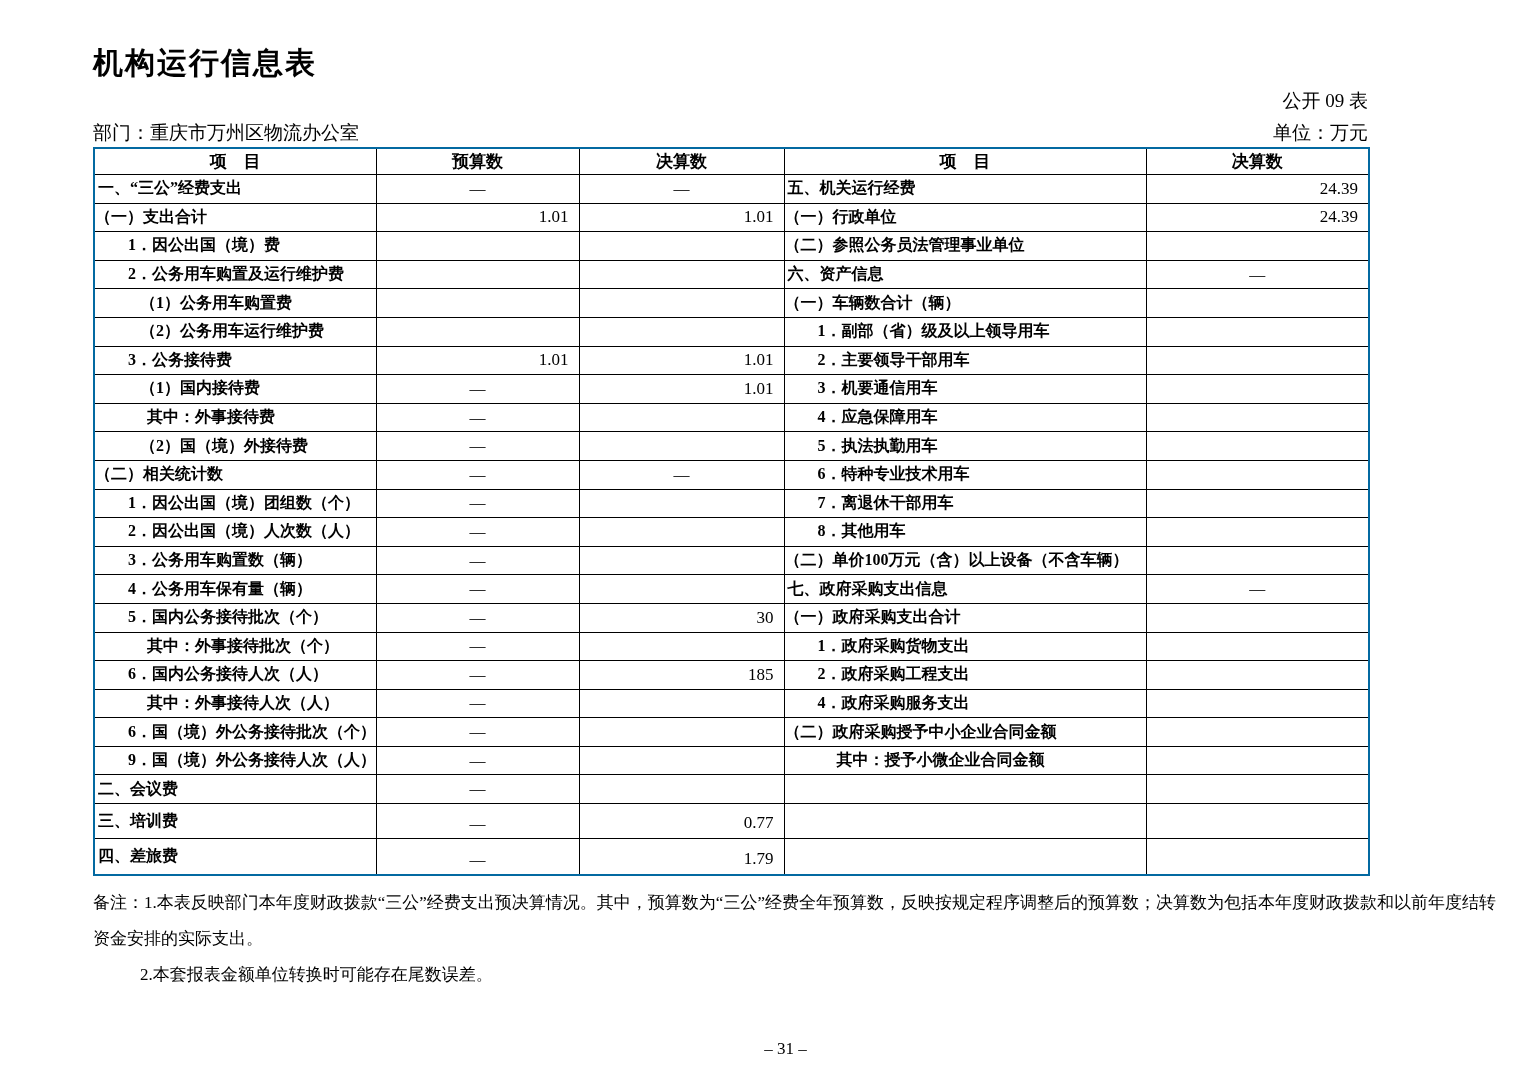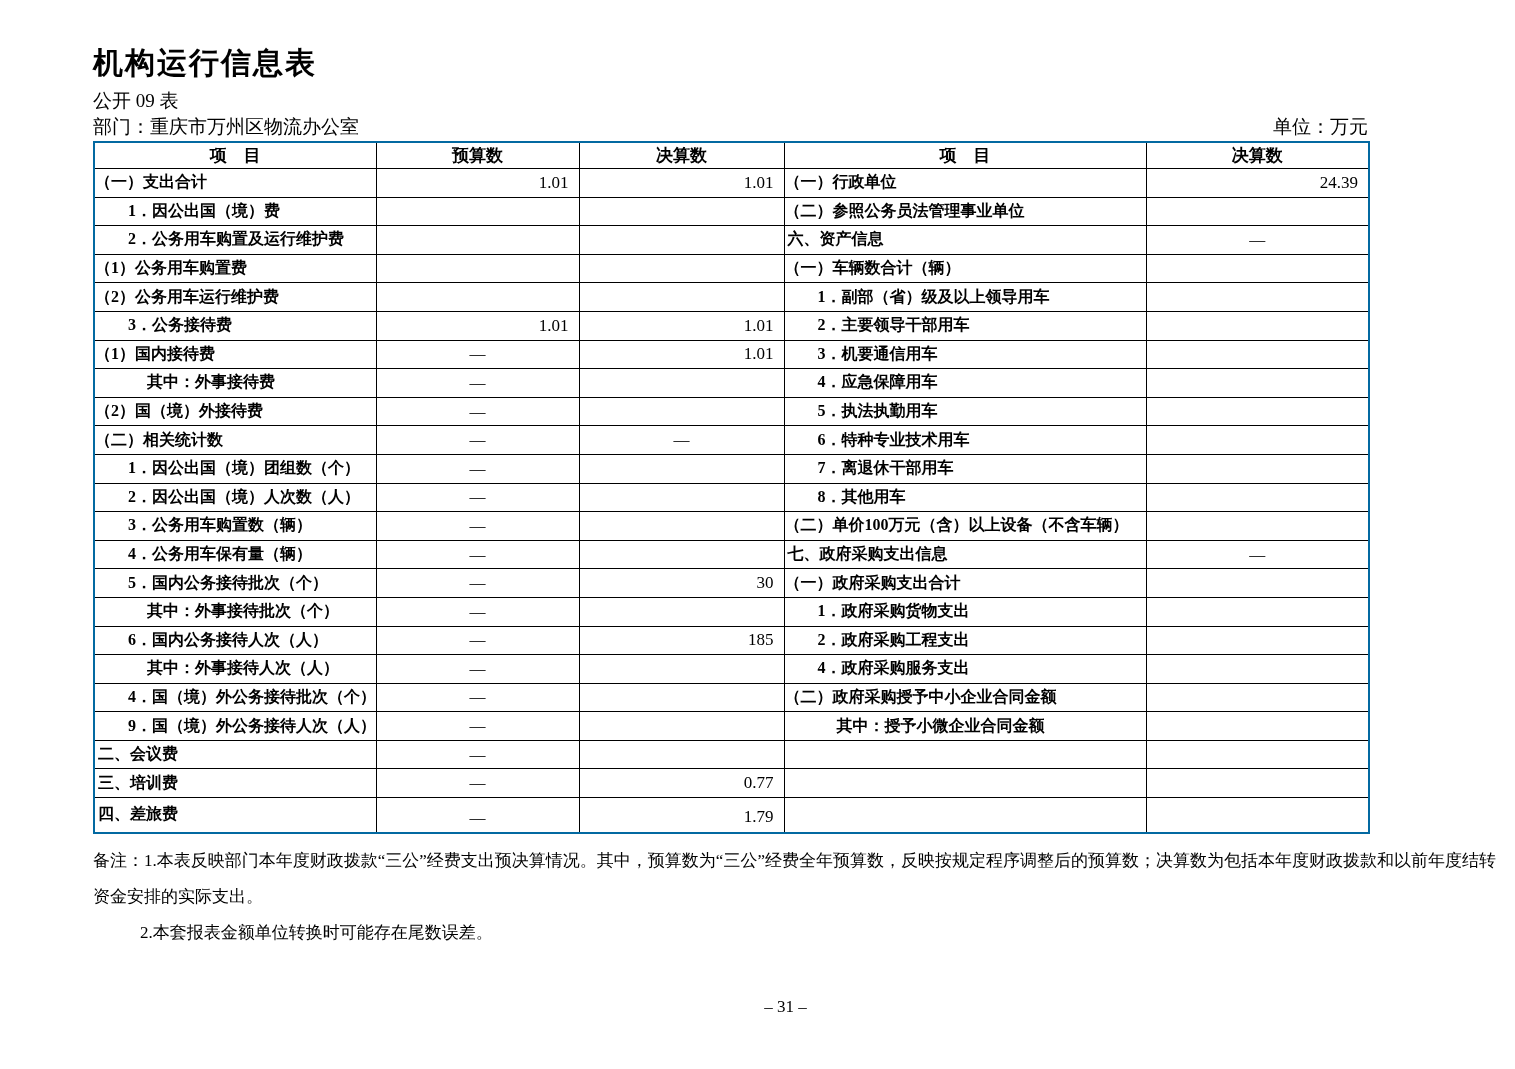--- a/index.html
+++ b/index.html
@@ -17,31 +17,31 @@
   }
   .title {
     margin: 46px 0 0 0;
     font-size: 30px;
     font-weight: bold;
     text-align: left;
     letter-spacing: 2px;
     line-height: 1.15;
   }
   .code-line {
-    text-align: left;
+    text-align: right;
     font-size: 19px;
     margin-top: 9px;
     line-height: 22px;
   }
   .meta-row {
     display: flex;
     justify-content: space-between;
     font-size: 19px;
     line-height: 22px;
-    margin: 4px 0 3px 0;
+    margin: 10px 0 3px 0;
   }
   table.grid {
     width: 1275px;
     border-collapse: collapse;
     table-layout: fixed;
     border: 2px solid #0369a1;
   }
   .grid th, .grid td {
     border: 1px solid #000;
     padding: 0;
@@ -59,21 +59,21 @@
   .grid tbody tr:nth-child(23) { height: 35px; }
   .grid tbody tr:nth-child(24) { height: 36px; }
   td.item {
     font-weight: bold;
     font-size: 16px;
     text-align: left;
   }
   td.ind0 { padding-left: 3px; }
   td.ind1 { }
   td.ind2 { padding-left: 33px; }
-  td.ind3 { }
+  td.ind3 { padding-left: 45px; }
   td.ind4 { padding-left: 52px; font-family: Liberation Serif, serif; }
   td.num {
     font-size: 17px;
     font-weight: normal;
     text-align: right;
     padding-right: 10px;
   }
   td.num.dash {
     text-align: center;
     padding-right: 0;
@@ -126,20 +126,27 @@
       <tr>
         <th>项　目</th>
         <th>预算数</th>
         <th>决算数</th>
         <th>项　目</th>
         <th>决算数</th>
       </tr>
     </thead>
     <tbody>
         <tr>
+          <td class="item ind0">一、“三公”经费支出</td>
+          <td class="num dash">—</td>
+          <td class="num dash">—</td>
+          <td class="item ind0">五、机关运行经费</td>
+          <td class="num">24.39</td>
+        </tr>
+        <tr>
           <td class="item ind1">（一）支出合计</td>
           <td class="num">1.01</td>
           <td class="num">1.01</td>
           <td class="item ind1">（一）行政单位</td>
           <td class="num">24.39</td>
         </tr>
         <tr>
           <td class="item ind2">1．因公出国（境）费</td>
           <td class="num"></td>
           <td class="num"></td>
@@ -252,21 +259,21 @@
           <td class="num"></td>
         </tr>
         <tr>
           <td class="item ind4">其中：外事接待人次（人）</td>
           <td class="num dash">—</td>
           <td class="num"></td>
           <td class="item ind2">4．政府采购服务支出</td>
           <td class="num"></td>
         </tr>
         <tr>
-          <td class="item ind2">4．国（境）外公务接待批次（个）</td>
+          <td class="item ind2">6．国（境）外公务接待批次（个）</td>
           <td class="num dash">—</td>
           <td class="num"></td>
           <td class="item ind1">（二）政府采购授予中小企业合同金额</td>
           <td class="num"></td>
         </tr>
         <tr>
           <td class="item ind2">9．国（境）外公务接待人次（人）</td>
           <td class="num dash">—</td>
           <td class="num"></td>
           <td class="item ind4">其中：授予小微企业合同金额</td>

